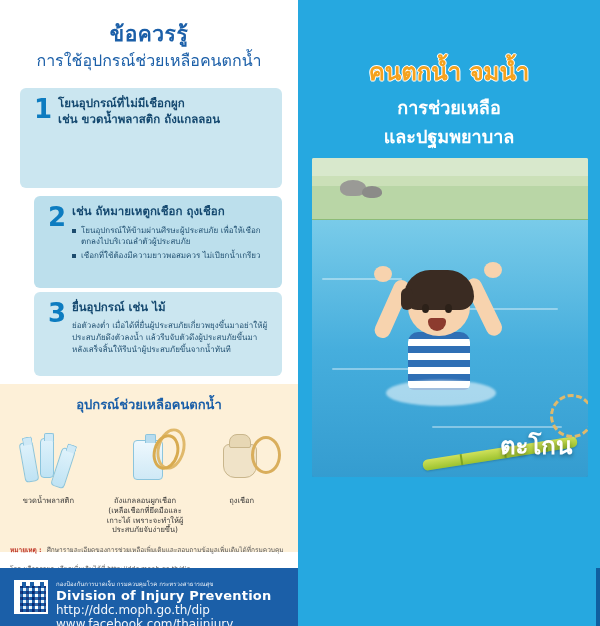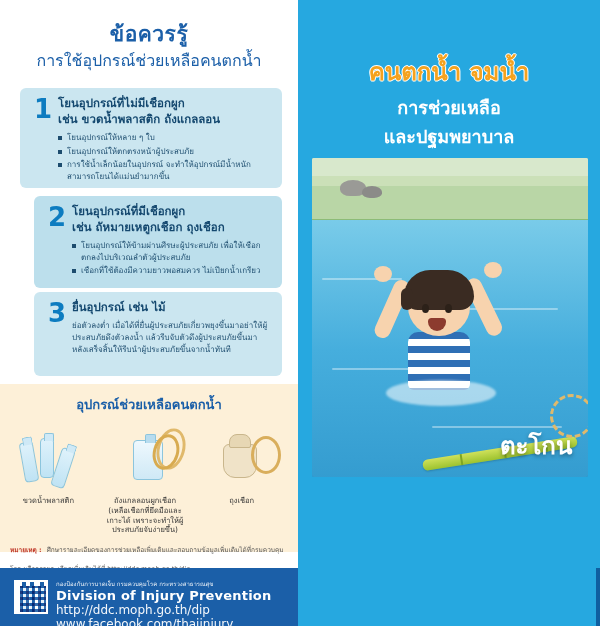--- a/index.html
+++ b/index.html
@@ -399,34 +399,28 @@
       <div class="t1">ข้อควรรู้</div>
       <div class="t2">การใช้อุปกรณ์ช่วยเหลือคนตกน้ำ</div>
     </div>
 
     <div class="step s1">
       <div class="step-row">
         <div class="step-num">1</div>
         <div class="step-body">
           <div class="step-title">โยนอุปกรณ์ที่ไม่มีเชือกผูก</div>
           <div class="step-title sub">เช่น ขวดน้ำพลาสติก ถังแกลลอน</div>
-          <ul class="bullets">
-            <li>โยนอุปกรณ์ให้หลาย ๆ ใบ</li>
-            <li>โยนอุปกรณ์ให้ตกตรงหน้าผู้ประสบภัย</li>
-            <li>การใช้น้ำเล็กน้อยในอุปกรณ์ จะทำให้อุปกรณ์มีน้ำหนักสามารถโยนได้แม่นยำมากขึ้น</li>
-          </ul>
         </div>
       </div>
     </div>
 
     <div class="step s2">
       <div class="step-row">
         <div class="step-num">2</div>
         <div class="step-body">
-          <div class="step-title">โยนอุปกรณ์ที่มีเชือกผูก</div>
           <div class="step-title sub">เช่น ถัหมายเหตูกเชือก ถุงเชือก</div>
           <ul class="bullets">
             <li>โยนอุปกรณ์ให้ข้ามผ่านศีรษะผู้ประสบภัย เพื่อให้เชือกตกลงไปบริเวณลำตัวผู้ประสบภัย</li>
             <li>เชือกที่ใช้ต้องมีความยาวพอสมควร ไม่เปียกน้ำเกรียว</li>
           </ul>
         </div>
       </div>
     </div>
 
     <div class="step s3">

